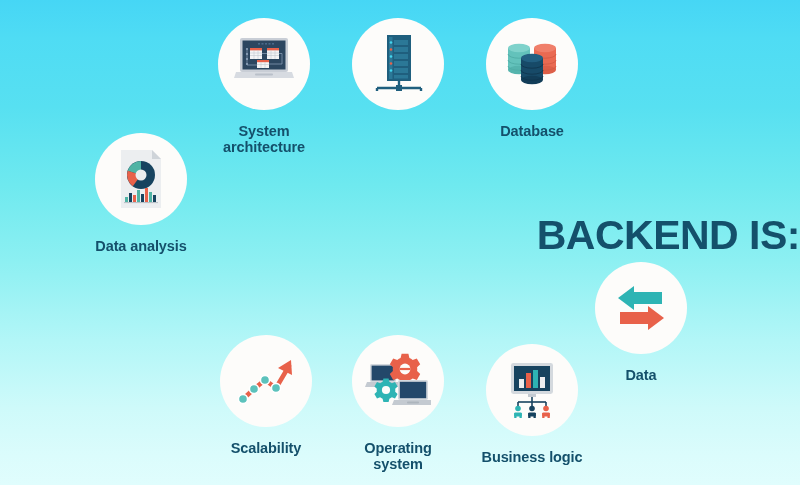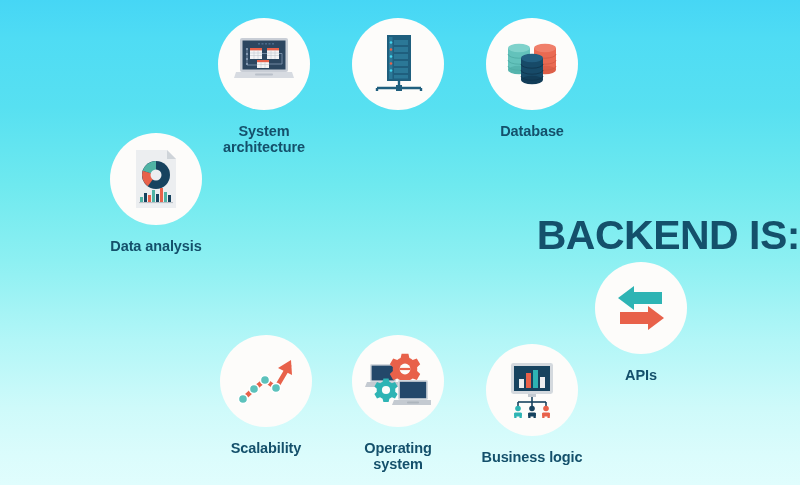--- a/index.html
+++ b/index.html
@@ -204,21 +204,21 @@
             <path d="M21 41 a11 4.2 0 0 0 22 0"></path>
           </g>
         </g>
       </svg>
     </div>
     <div class="node-label">
       <span>Database</span>
     </div>
   </div>
 
-  <div class="node" style="left:156px; top:133px;">
+  <div class="node" style="left:141px; top:133px;">
     <div class="bubble">
       <svg class="icon-svg" width="50" height="62" viewBox="0 0 50 62">
         <path d="M5 2 H36 L45 11 V60 H5 Z" fill="#eceef0"></path>
         <path d="M36 2 L45 11 H36 Z" fill="#cfd4d9"></path>
 
         <g transform="translate(25,27)">
           <circle r="14" fill="#17435f"></circle>
           <path d="M0 0 L0 -14 A14 14 0 0 0 -13.3 -4.3 Z" fill="#4fb3a4"></path>
           <path d="M0 0 L-13.3 -4.3 A14 14 0 0 0 -8.2 11.3 Z" fill="#e8614a"></path>
           <circle r="5.5" fill="#eceef0"></circle>
@@ -245,21 +245,21 @@
 
 
   <div class="node" style="left:641px; top:262px;">
     <div class="bubble">
       <svg class="icon-svg" width="58" height="54" viewBox="0 0 58 54">
         <path d="M22 5 L22 11 L50 11 L50 23 L22 23 L22 29 L6 17 Z" fill="#2eb4b4"></path>
         <path d="M36 25 L36 31 L8 31 L8 43 L36 43 L36 49 L52 37 Z" fill="#e8614a"></path>
       </svg>
     </div>
     <div class="node-label">
-      <span>APIs</span>
+      <span>Data</span>
     </div>
   </div>
 
   <div class="node" style="left:266px; top:335px;">
     <div class="bubble">
       <svg class="icon-svg" width="64" height="56" viewBox="0 0 64 56">
         <polyline points="9,46 20,36 31,27 42,35 55,13" fill="none" stroke="#e8614a" stroke-width="4.5" stroke-linecap="round" stroke-linejoin="round"></polyline>
         <path d="M57 7 L58 22 L44 15 Z" fill="#e8614a"></path>
         <g fill="#5cc2bc" stroke="#ffffff" stroke-width="1.6">
           <circle cx="9" cy="46" r="4.6"></circle>

